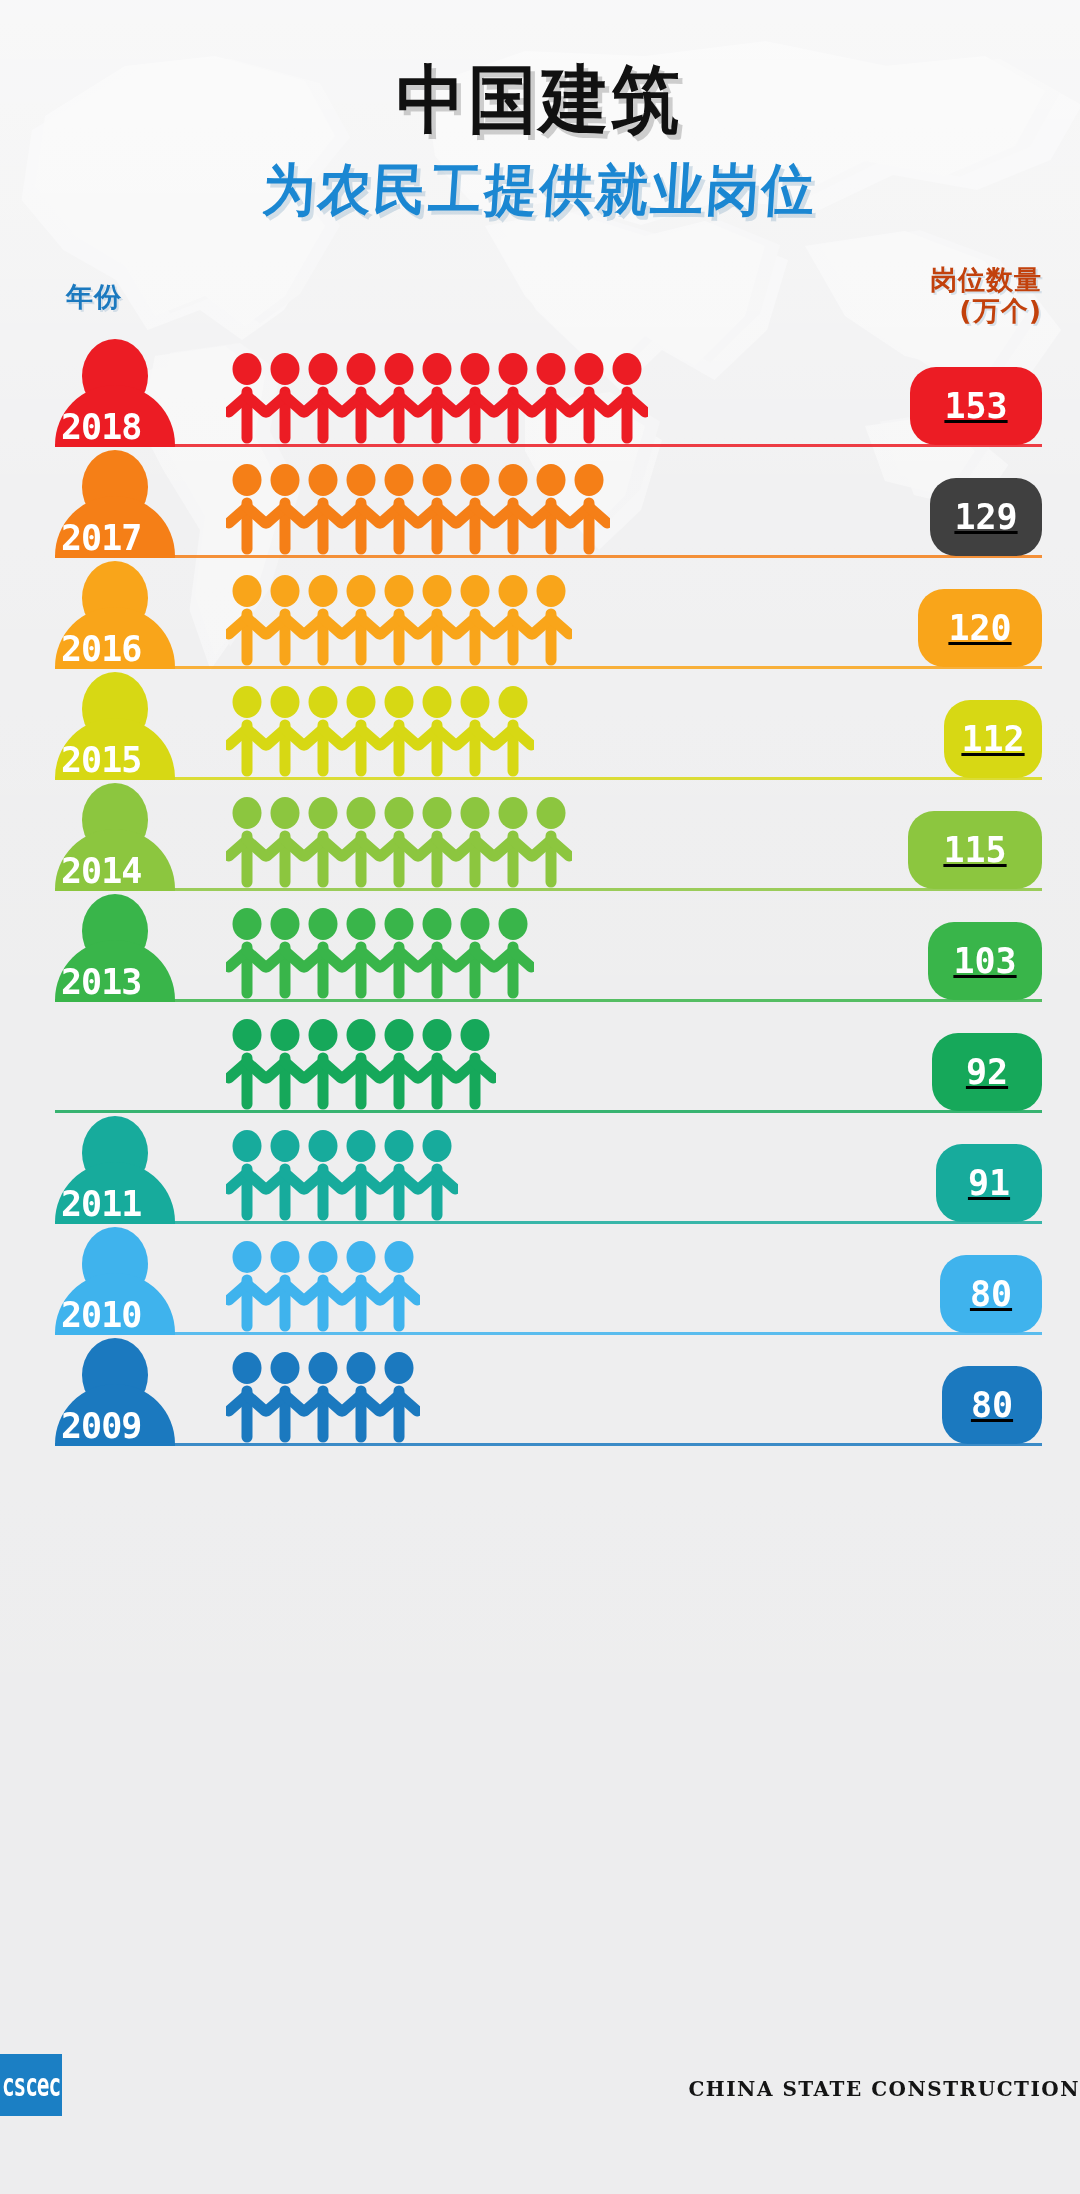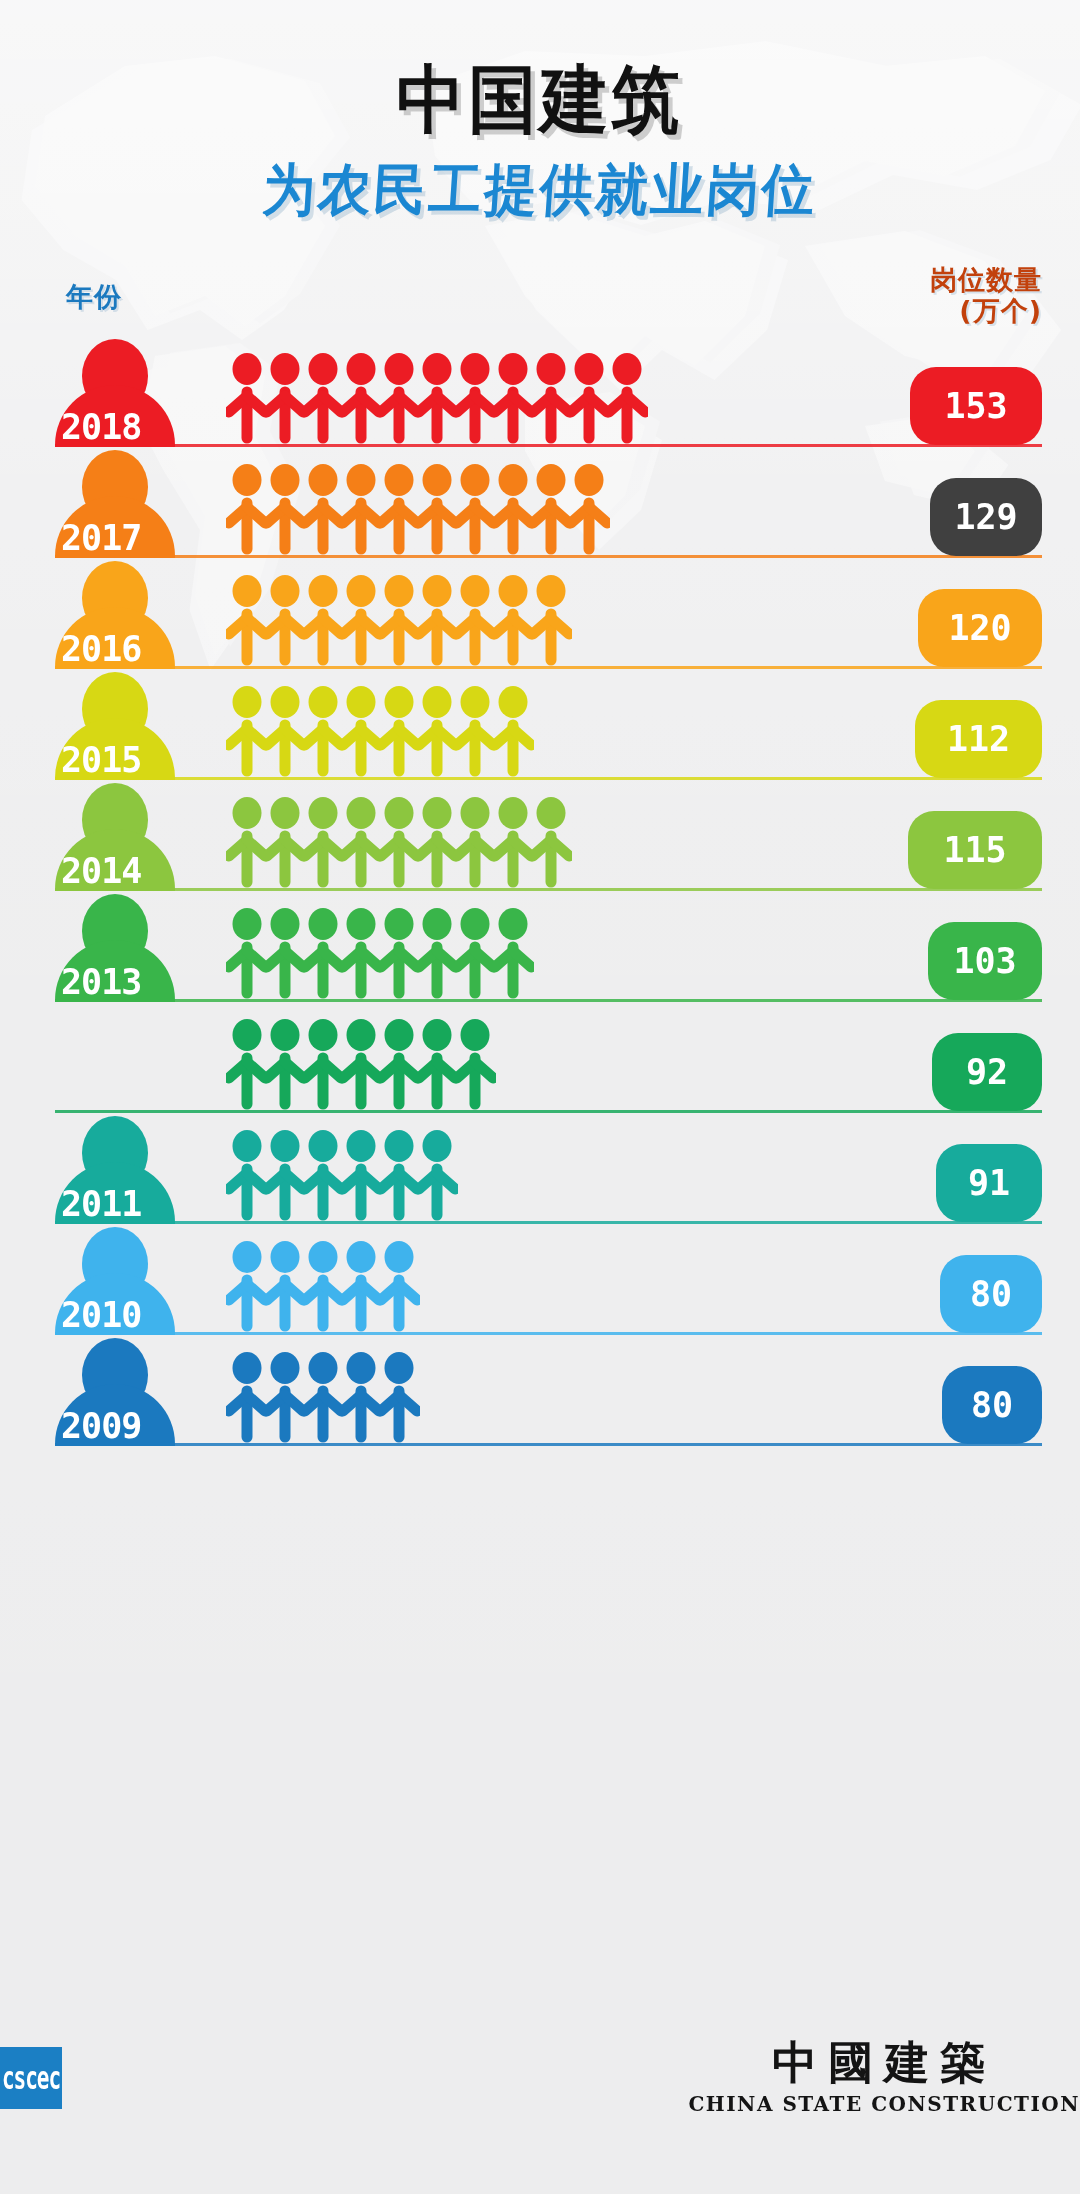--- a/index.html
+++ b/index.html
@@ -106,20 +106,21 @@
   }
   .people svg{ display:block; margin-right:-4px; }
 
   
   .badge{
     position:absolute; bottom:2px;
     height:78px;
     display:flex; align-items:center; justify-content:center;
     clip-path: polygon(0% 18%, 4% 6%, 12% 0%, 88% 0%, 97% 8%, 100% 22%, 100% 78%, 97% 92%, 88% 100%, 12% 100%, 4% 94%, 0% 82%);
     border-radius:26px;
+    text-decoration:underline;
   }
   .badge span{
     font-size:35px; font-weight:bold; color:#fff;
     font-family:"DejaVu Sans Mono","Liberation Mono",monospace;
     letter-spacing:0px;
   }
 
   
   #footer{
     position:absolute; left:0; right:0; bottom:78px;
@@ -543,21 +544,21 @@
           </svg>
           <svg width="42" height="92" viewBox="0 0 42 92">
             <g fill="none" stroke="#d7d814" stroke-width="11" stroke-linecap="round">
               <line x1="21" y1="40" x2="21" y2="86"></line>
               <line x1="21" y1="44" x2="3" y2="60"></line>
               <line x1="21" y1="44" x2="39" y2="60"></line>
             </g>
             <ellipse cx="21" cy="17" rx="14.5" ry="16" fill="#d7d814" stroke="none"></ellipse>
           </svg>
         </div>
-        <div class="badge" style="background: rgb(215, 216, 20); width: 127px; right: 38px; margin-left: 6px;">
+        <div class="badge" style="background: rgb(215, 216, 20); width: 98px; right: 38px; margin-left: 6px;">
           <span>112</span>
         </div>
       </div>
       <div class="row">
         <div class="baseline" style="background: rgb(140, 198, 63); opacity: 0.85;"></div>
         <div class="avatar">
           <div class="head" style="background: rgb(140, 198, 63);"></div>
           <div class="body" style="background: rgb(140, 198, 63);"></div>
           <div class="yr">2014</div>
         </div>
@@ -947,18 +948,17 @@
           <span>80</span>
         </div>
       </div>
     </div>
 
   <div id="footer">
     <div class="logo-mark">
       <span class="glyph">cscec</span>
     </div>
     <div class="logo-text">
-      <div class="logo-cn">中國建築</div>
       <div class="logo-en">CHINA STATE CONSTRUCTION</div>
     </div>
   </div>
 
 </div>
 
 </body></html>

